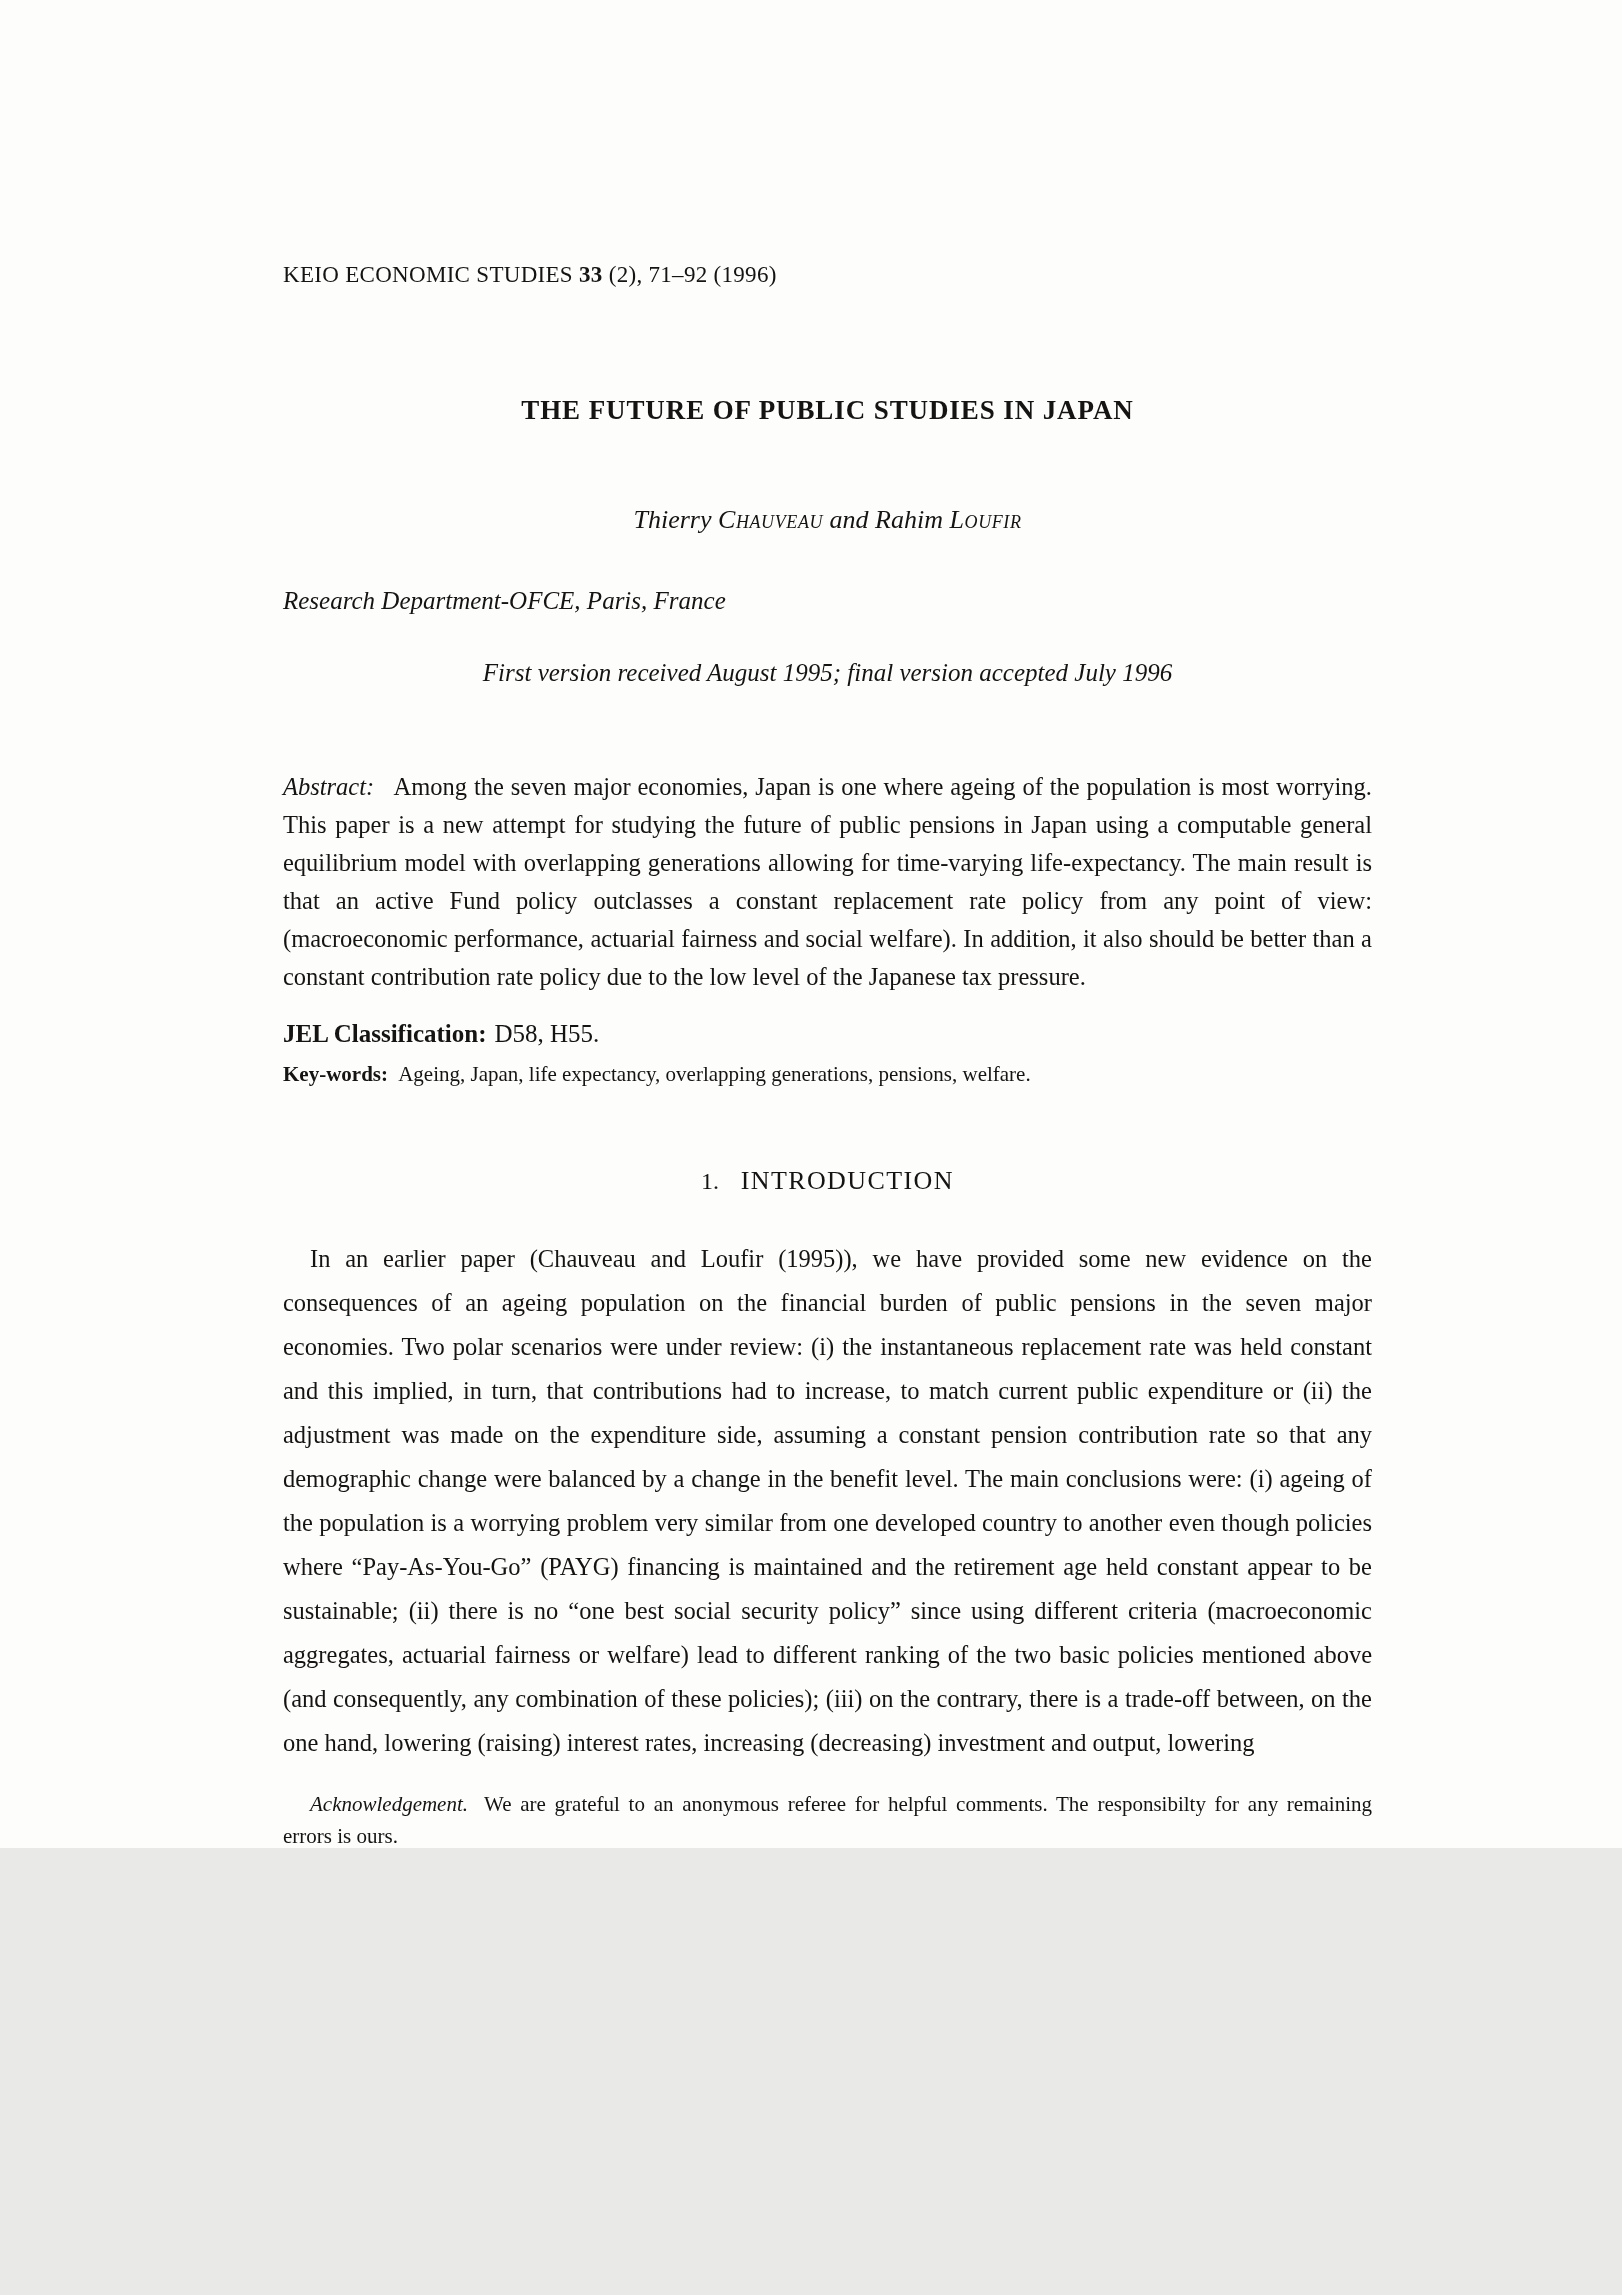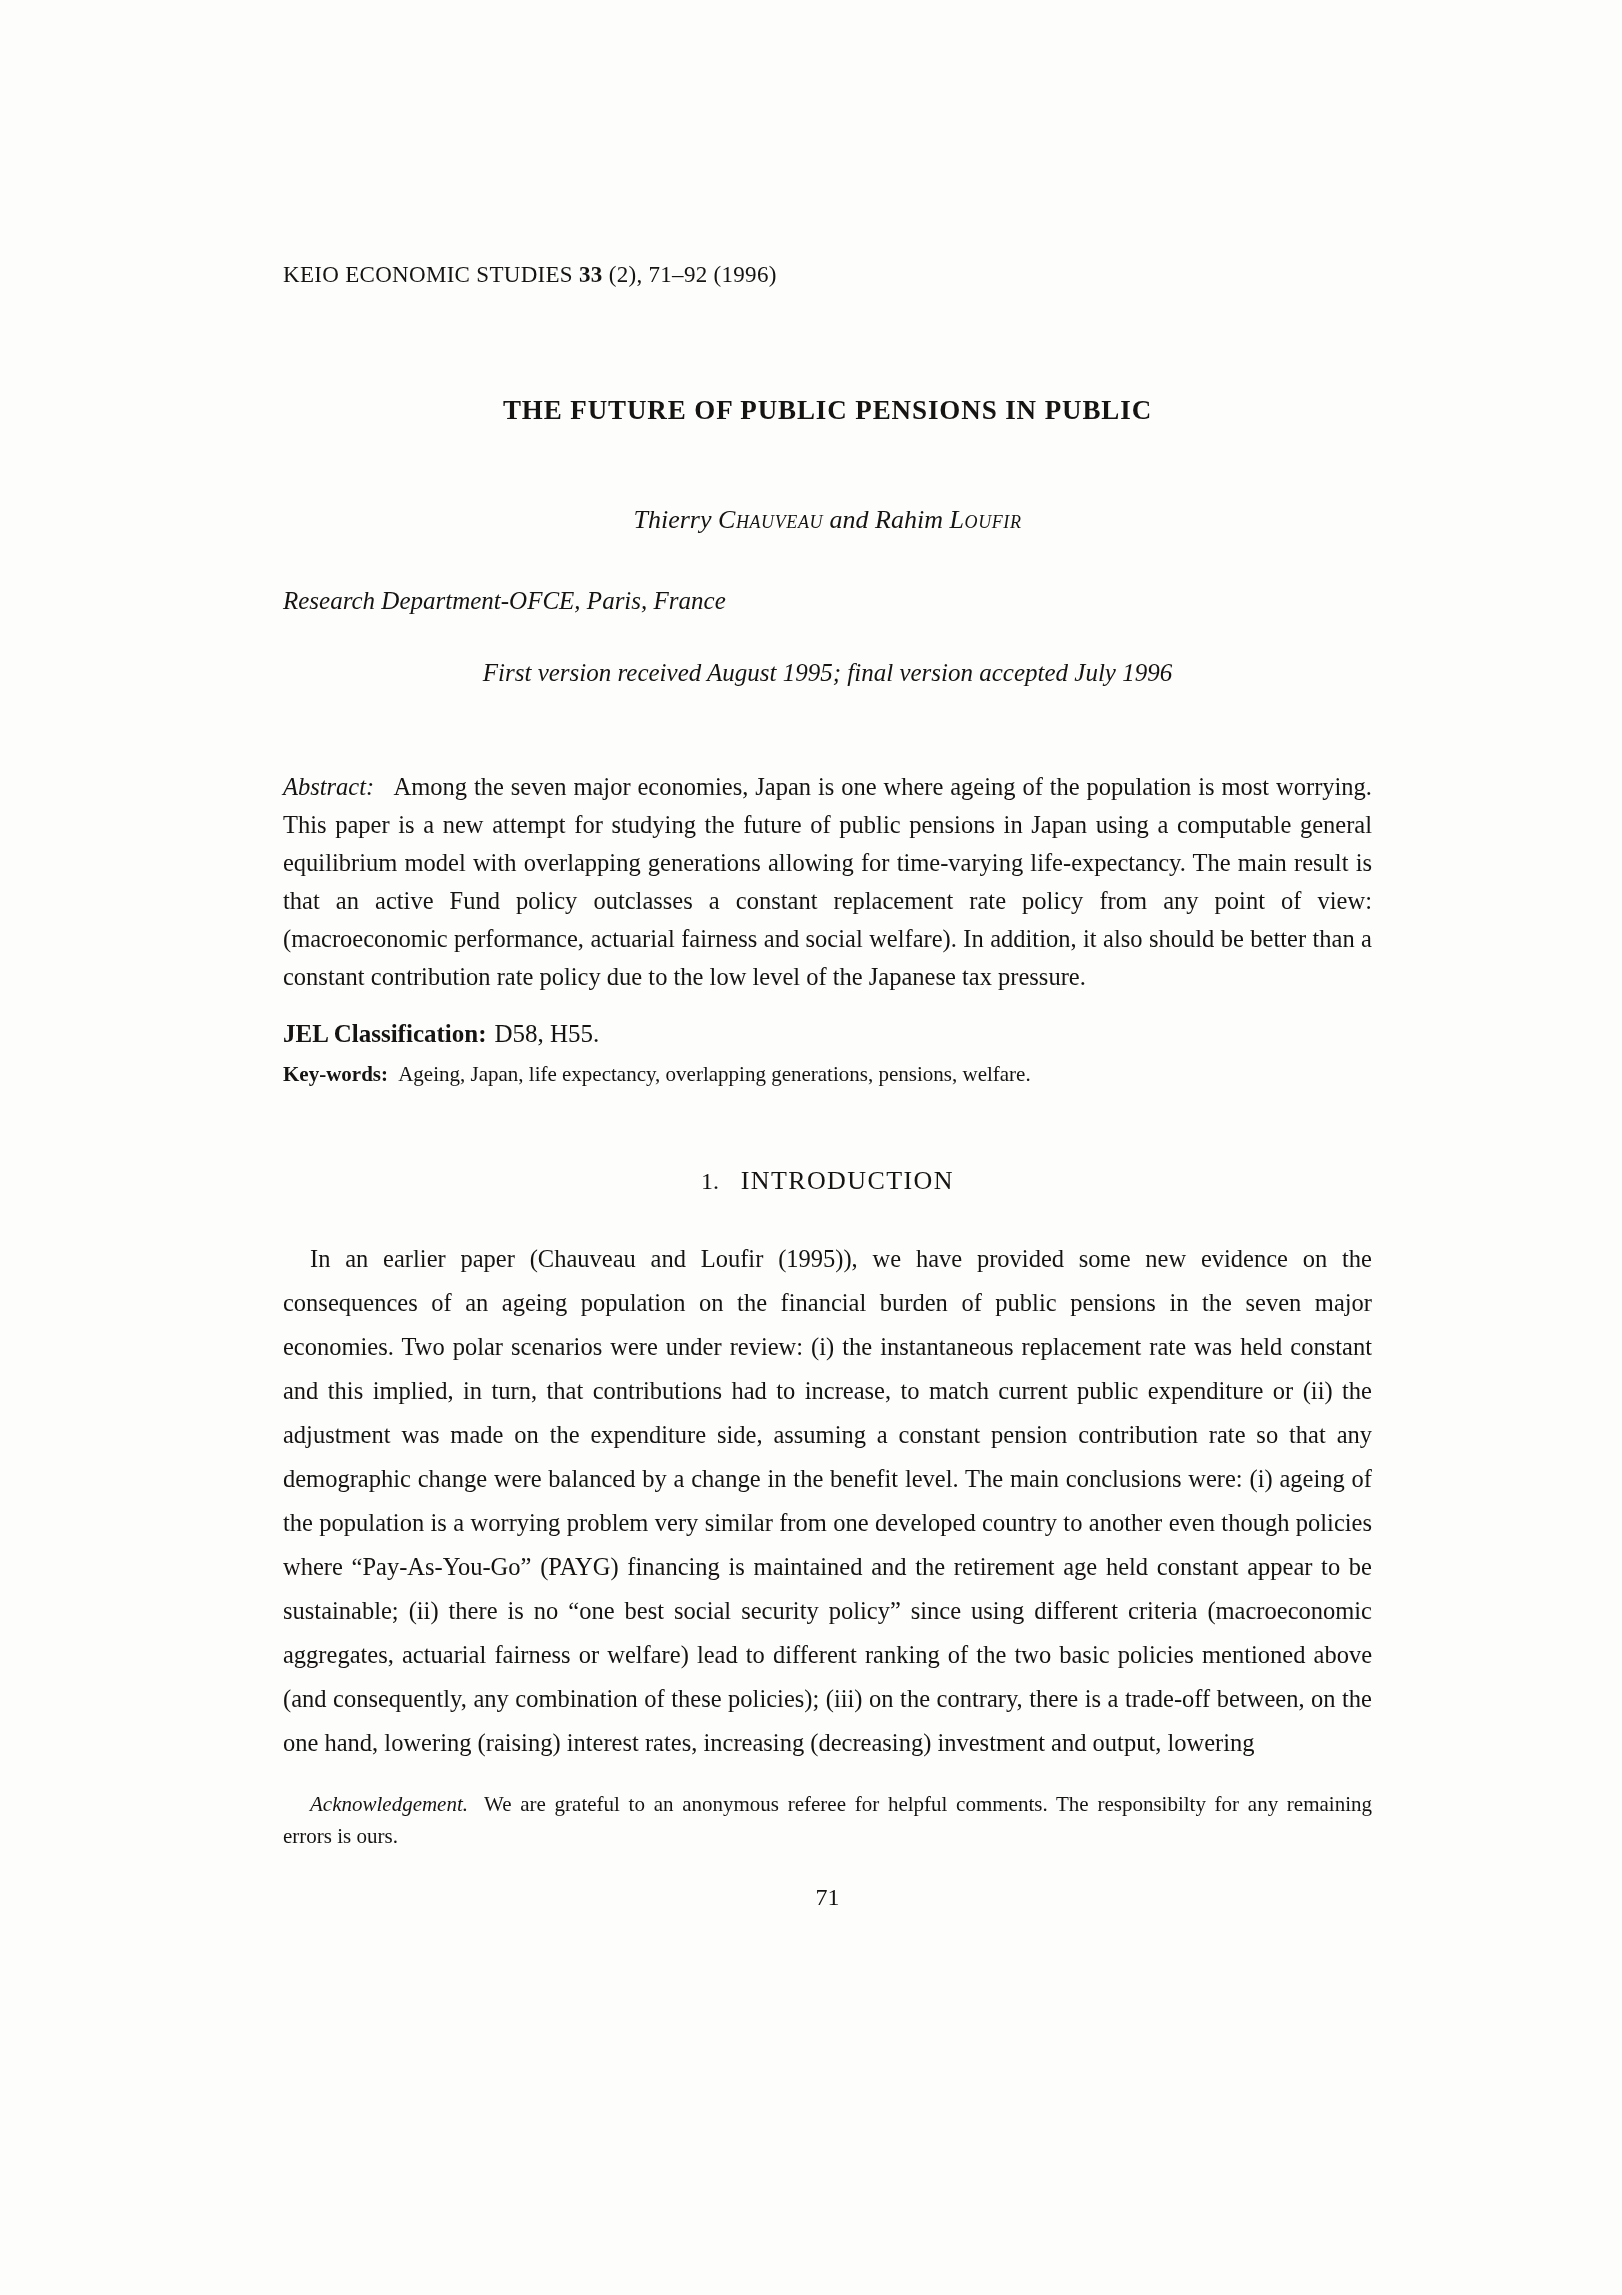--- a/index.html
+++ b/index.html
@@ -1,19 +1,19 @@
 <!DOCTYPE html>
 <html style="font-size:9px"><head>
 <meta charset="utf-8">
 <style>
   * { box-sizing: border-box; }
   html, body { margin: 0; padding: 0; background: #e9e9e7; }
   .page {
     width: 1622px;
-    height: 2295px;
+    height: 1848px;
     margin: 0 auto;
     background: #fdfdfb;
     color: #161412;
     font-family: "Liberation Serif", "DejaVu Serif", serif;
     padding: 262px 250px 0 283px;
     position: relative;
     overflow: hidden;
   }
   .journal-header { font-size: 23px; letter-spacing: 0.3px; }
   .journal-header .vol { font-weight: bold; }
@@ -59,21 +59,21 @@
   .footnote .label { font-style: italic; margin-right: 16px; }
   .page-number { text-align: center; font-size: 24px; margin-top: 32px; }
 </style>
 </head>
 <body>
 
 <div class="page">
 
   <div class="journal-header"><span>KEIO ECONOMIC STUDIES </span><span class="vol">33</span><span> (2), 71–92 (1996)</span></div>
 
-  <h1 class="title">THE FUTURE OF PUBLIC PENSIONS IN PUBLIC</h1>
+  <h1 class="title">THE FUTURE OF PUBLIC STUDIES IN JAPAN</h1>
 
   <div class="authors"><span>Thierry </span><span class="sc">Chauveau</span><span> and Rahim </span><span class="sc">Loufir</span></div>
 
   <div class="affiliation">Research Department-OFCE, Paris, France</div>
 
   <div class="received">First version received August 1995; final version accepted July 1996</div>
 
   <p class="abstract"><span class="label">Abstract:</span><span>Among the seven major economies, Japan is one where ageing of the population is most worrying. This paper is a new attempt for studying the future of public pensions in Japan using a computable general equilibrium model with overlapping generations allowing for time-varying life-expectancy. The main result is that an active Fund policy outclasses a constant replacement rate policy from any point of view: (macroeconomic performance, actuarial fairness and social welfare). In addition, it also should be better than a constant contribution rate policy due to the low level of the Japanese tax pressure.</span></p>
 
   <div class="jel"><span class="label">JEL Classification:</span><span>D58, H55.</span></div>

